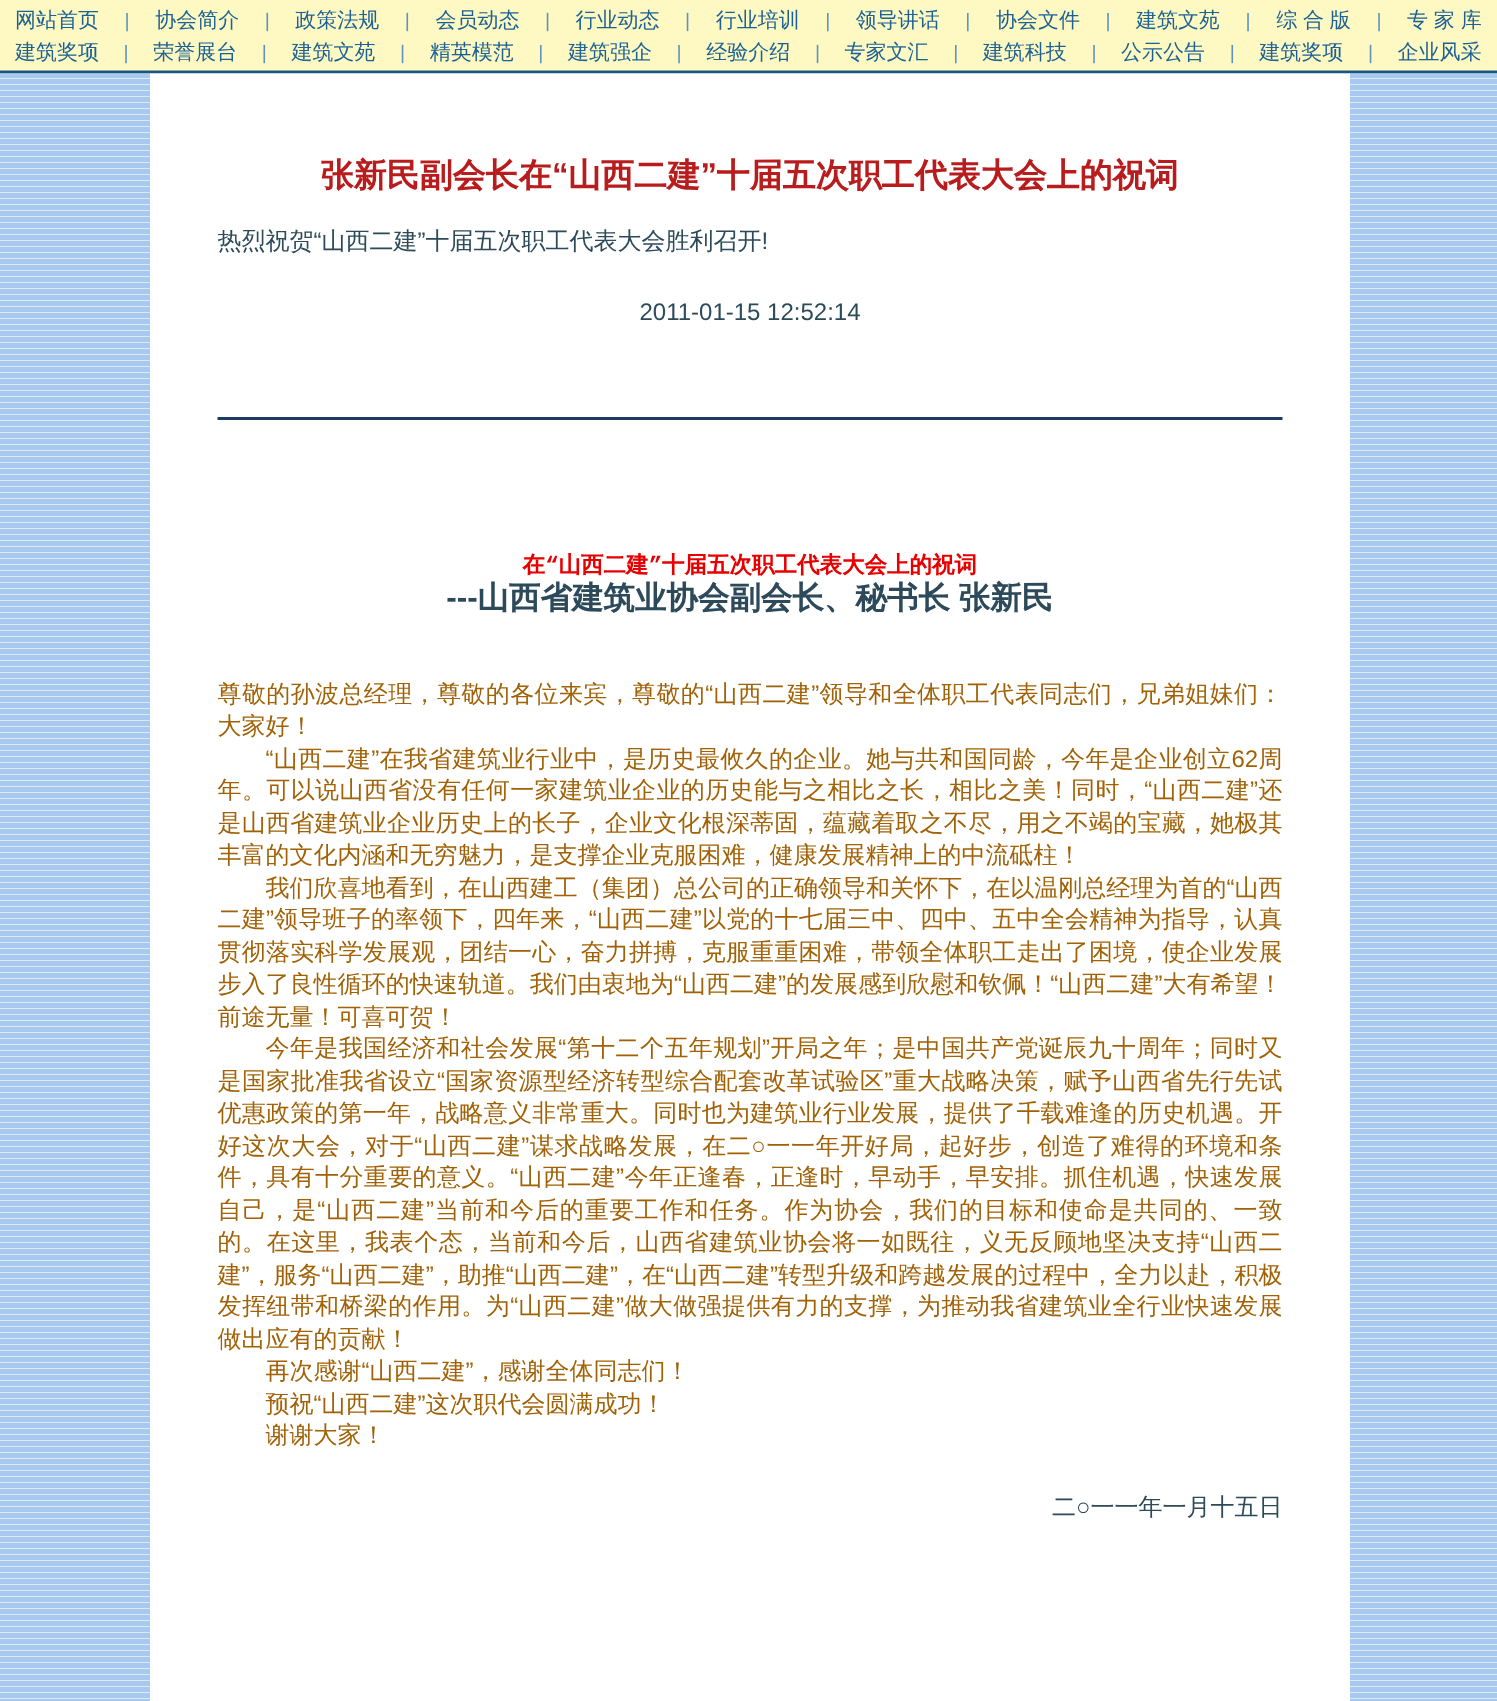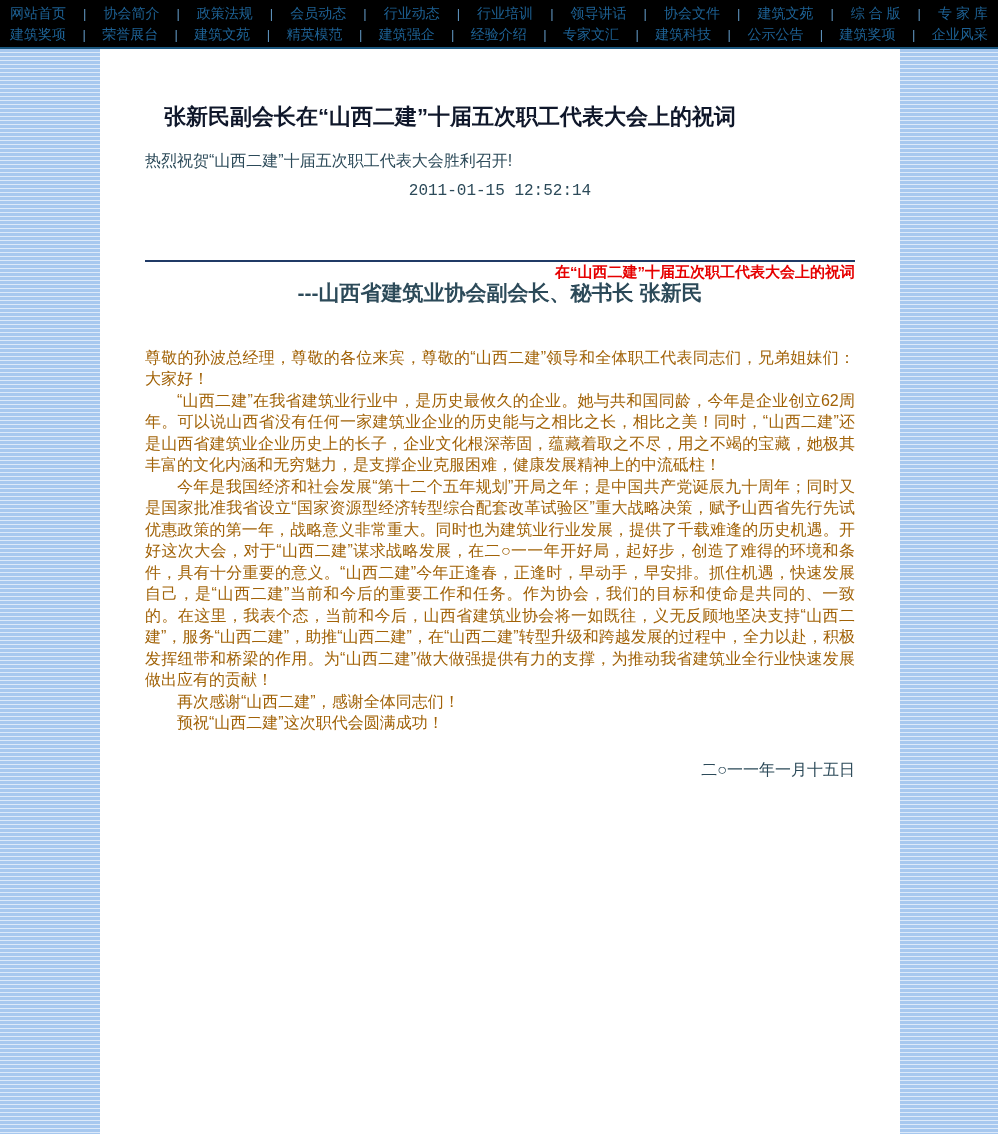--- a/index.html
+++ b/index.html
@@ -5,21 +5,21 @@
   html,body { margin:0; padding:0; }
   body {
     width:998px; height:1134px;
     background:#ffffff;
     font-family:"Liberation Sans", sans-serif;
     overflow:hidden;
   }
   .page { width:998px; }
 
   
-  .topnav { padding:3px 10px 2px; background:#000000;text-align:center; }
+  .topnav { padding:3px 10px 2px; background:#fef9c3;text-align:center; }
   .nav-row {
     display:flex; justify-content:space-between; align-items:center;
     height:21px; font-size:14px; white-space:nowrap;
   }
   .nav-link { color:#1d6194; cursor:pointer; text-decoration:none; }
   .nav-sep { color:#5e93bd; font-size:13px; }
   .topline { height:2px; background:#1a567e; }
 
   
   .band { display:flex; align-items:stretch; }
@@ -32,39 +32,40 @@
   .stripe.left  { width:100px; }
   .stripe.right { width:98px; }
   .content {
     width:800px; box-sizing:border-box;
     background:#ffffff;
     padding:52px 45px 34px;
     min-height:1088px;
   }
 
   .article-title {
-    color:#0f172a; font-weight:bold;
+    color:#b91c1c; font-weight:bold;
     font-size:22px; line-height:1.45;
+    text-align:center;
     max-width:672px; margin:0 auto;
   }
   .subtitle {
     text-align:left; color:#2c4a59;
     font-size:16px; margin-top:18px;
   }
   .datetime {
     text-align:center; color:#2c4a59;
-    font-size:16px; margin-top:10px;font-family:Liberation Mono, monospace;
+    font-size:16px; margin-top:28px;
   }
   .divider {
     border:none; border-top:2px solid #203a66;
     margin:60px 0 0 0;
   }
   .heading-red {
-    text-align:right; color:#e60000; font-weight:bold;
-    font-size:15px; line-height:20px;
+    text-align:center; color:#e60000; font-weight:bold;
+    font-size:15px; margin-top:88px; line-height:20px;font-family:Liberation Mono, monospace;
   }
   .author-line {
     text-align:center; color:#2c4a59; font-weight:bold;
     font-size:21px; margin-top:1px; line-height:20px;
   }
   .body-text {
     margin-top:44px;
     font-size:16px; line-height:21.5px; color:#a16207;
     text-align:justify;
   }
@@ -140,23 +141,25 @@
       <div class="datetime">2011-01-15 12:52:14</div>
 
       <hr class="divider">
 
       <div class="heading-red">在“山西二建”十届五次职工代表大会上的祝词</div>
       <div class="author-line">---山西省建筑业协会副会长、秘书长 张新民</div>
 
       <div class="body-text">
         <p>尊敬的孙波总经理，尊敬的各位来宾，尊敬的“山西二建”领导和全体职工代表同志们，兄弟姐妹们：大家好！</p>
         <p class="indent">“山西二建”在我省建筑业行业中，是历史最攸久的企业。她与共和国同龄，今年是企业创立62周年。可以说山西省没有任何一家建筑业企业的历史能与之相比之长，相比之美！同时，“山西二建”还是山西省建筑业企业历史上的长子，企业文化根深蒂固，蕴藏着取之不尽，用之不竭的宝藏，她极其丰富的文化内涵和无穷魅力，是支撑企业克服困难，健康发展精神上的中流砥柱！</p>
+        <p class="indent">我们欣喜地看到，在山西建工（集团）总公司的正确领导和关怀下，在以温刚总经理为首的“山西二建”领导班子的率领下，四年来，“山西二建”以党的十七届三中、四中、五中全会精神为指导，认真贯彻落实科学发展观，团结一心，奋力拼搏，克服重重困难，带领全体职工走出了困境，使企业发展步入了良性循环的快速轨道。我们由衷地为“山西二建”的发展感到欣慰和钦佩！“山西二建”大有希望！前途无量！可喜可贺！</p>
         <p class="indent">今年是我国经济和社会发展“第十二个五年规划”开局之年；是中国共产党诞辰九十周年；同时又是国家批准我省设立“国家资源型经济转型综合配套改革试验区”重大战略决策，赋予山西省先行先试优惠政策的第一年，战略意义非常重大。同时也为建筑业行业发展，提供了千载难逢的历史机遇。开好这次大会，对于“山西二建”谋求战略发展，在二○一一年开好局，起好步，创造了难得的环境和条件，具有十分重要的意义。“山西二建”今年正逢春，正逢时，早动手，早安排。抓住机遇，快速发展自己，是“山西二建”当前和今后的重要工作和任务。作为协会，我们的目标和使命是共同的、一致的。在这里，我表个态，当前和今后，山西省建筑业协会将一如既往，义无反顾地坚决支持“山西二建”，服务“山西二建”，助推“山西二建”，在“山西二建”转型升级和跨越发展的过程中，全力以赴，积极发挥纽带和桥梁的作用。为“山西二建”做大做强提供有力的支撑，为推动我省建筑业全行业快速发展做出应有的贡献！</p>
         <p class="indent">再次感谢“山西二建”，感谢全体同志们！</p>
         <p class="indent">预祝“山西二建”这次职代会圆满成功！</p>
+        <p class="indent">谢谢大家！</p>
       </div>
 
       <div class="signature">二○一一年一月十五日</div>
     </div>
 
     <div class="stripe right"></div>
   </div>
 
 </div>
 

